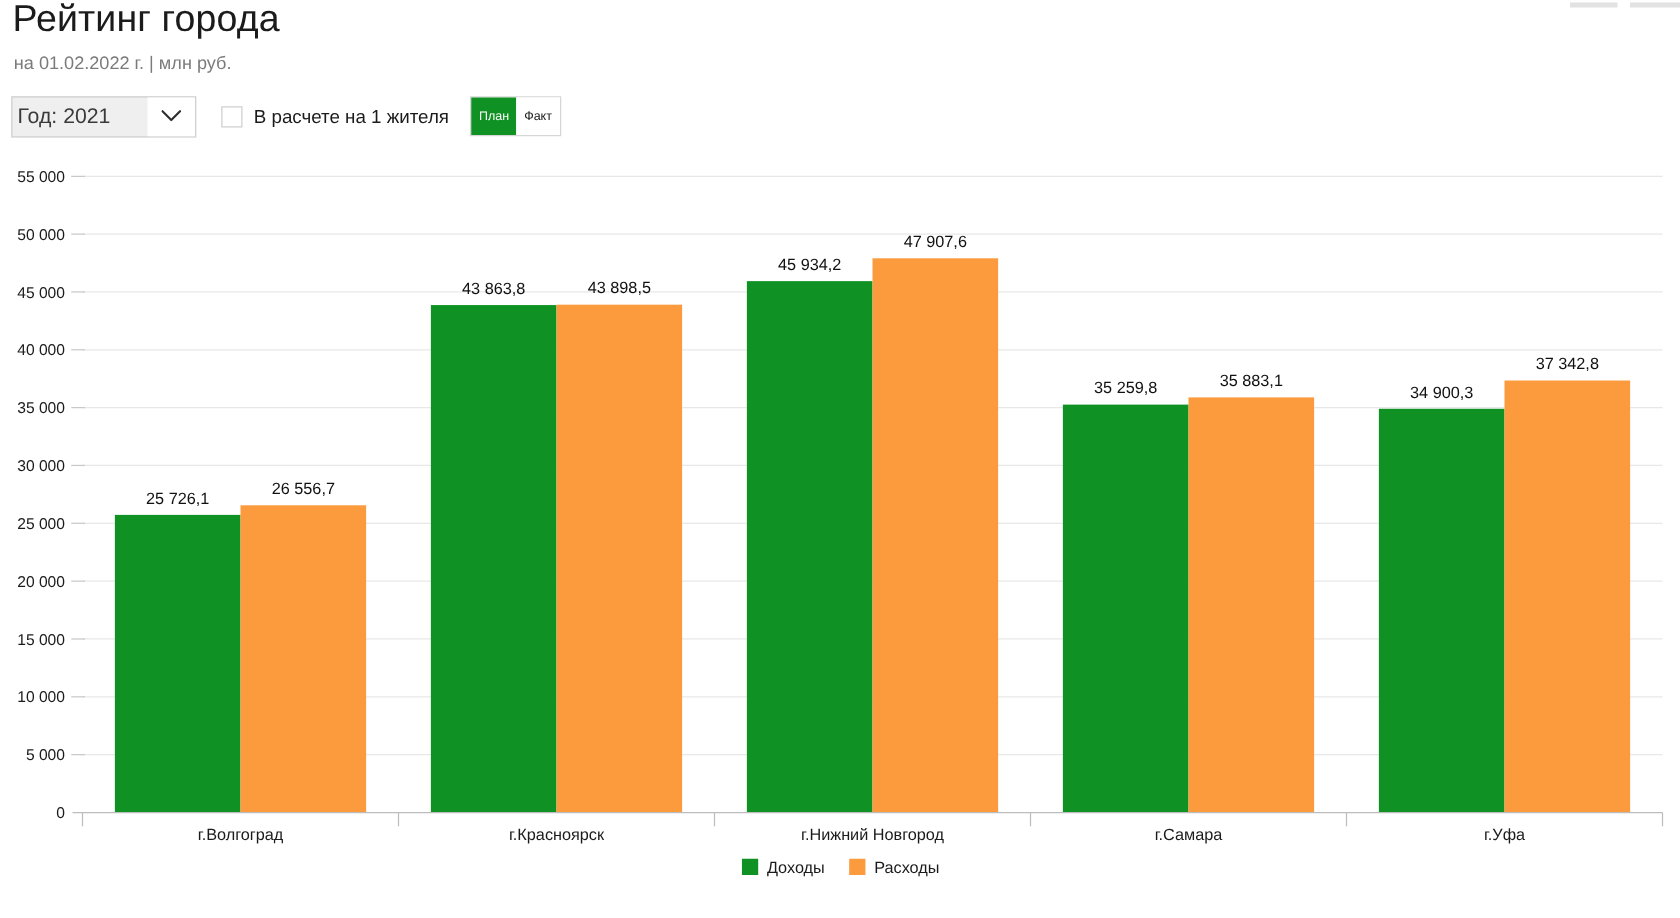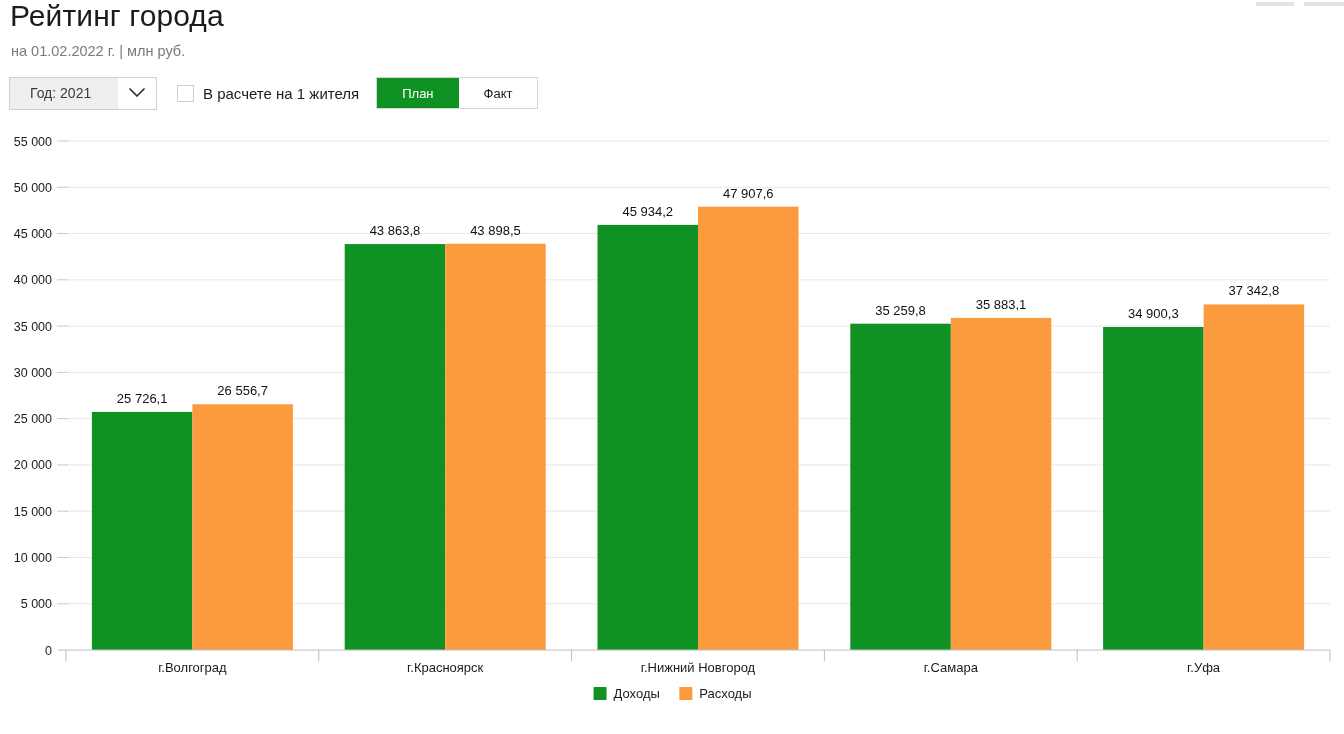--- a/index.html
+++ b/index.html
@@ -67,23 +67,23 @@
     width: 148px;
     height: 33px;
     border: 1px solid #d0d0d0;
     background: #efefef;
     box-sizing: border-box;
     display: flex;
     align-items: center;
     cursor: pointer;
   }
   .year-select .val {
-    font-size: 14px;
+    font-size: 17px;
     color: #3a3a3a;
-    padding-left: 20px;
+    padding-left: 4px;
     white-space: nowrap;
   }
   .year-select .chev-box {
     position: absolute;
     right: 0; top: 0;
     width: 38px; height: 100%;
     background: #ffffff;
     display: flex;
     align-items: center;
     justify-content: center;
@@ -111,23 +111,23 @@
 
   .seg {
     display: flex;
     margin-left: 17px;
     border: 1px solid #d6d6d6;
     box-sizing: border-box;
     height: 32px;
   }
   .seg button {
     font-family: inherit;
-    font-size: 13px;
+    font-size: 10px;
     border: none;
-    padding: 0 25px;
+    padding: 0 6px;
     cursor: pointer;
     background: #ffffff;
     color: #1b1b1b;
     height: 100%;
   }
   .seg button.active {
     background: #109123;
     color: #ffffff;
   }
 

